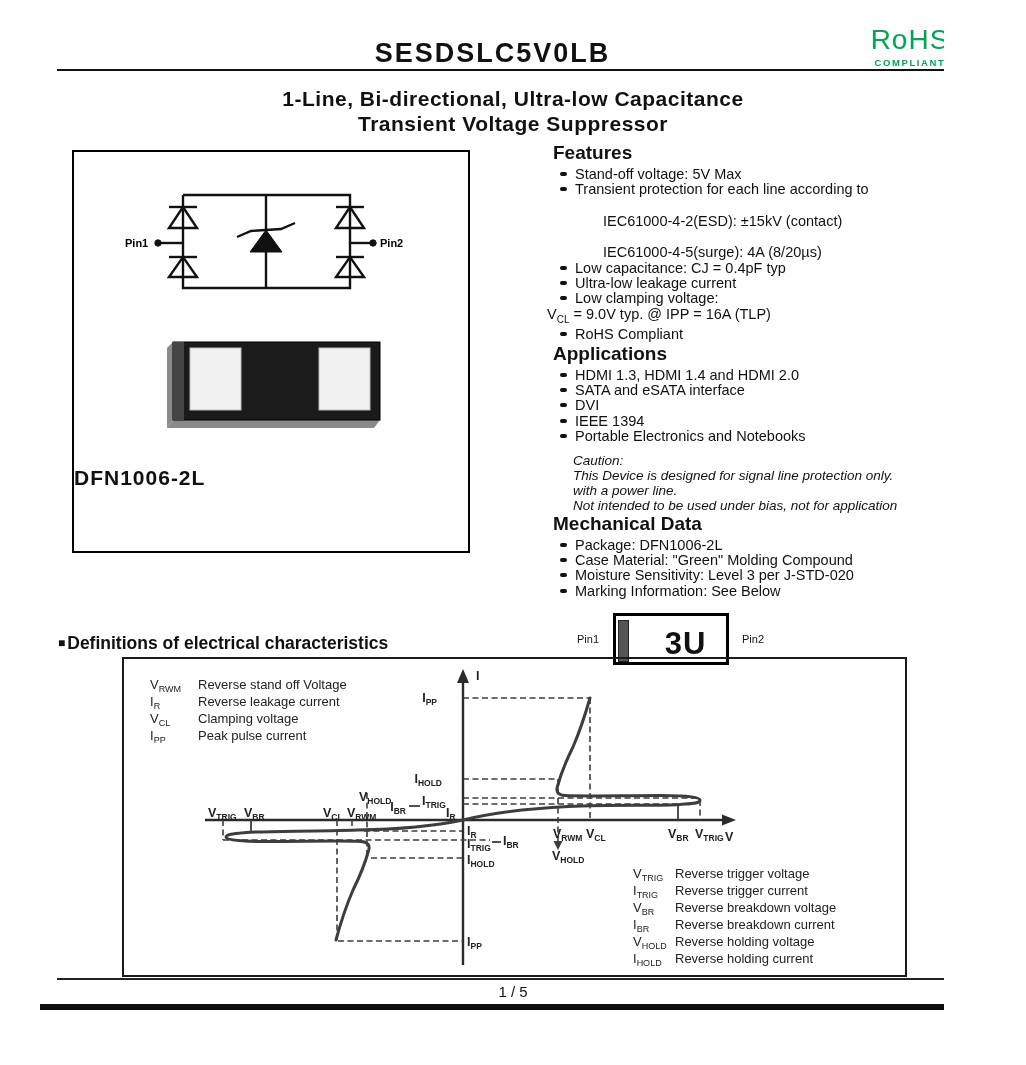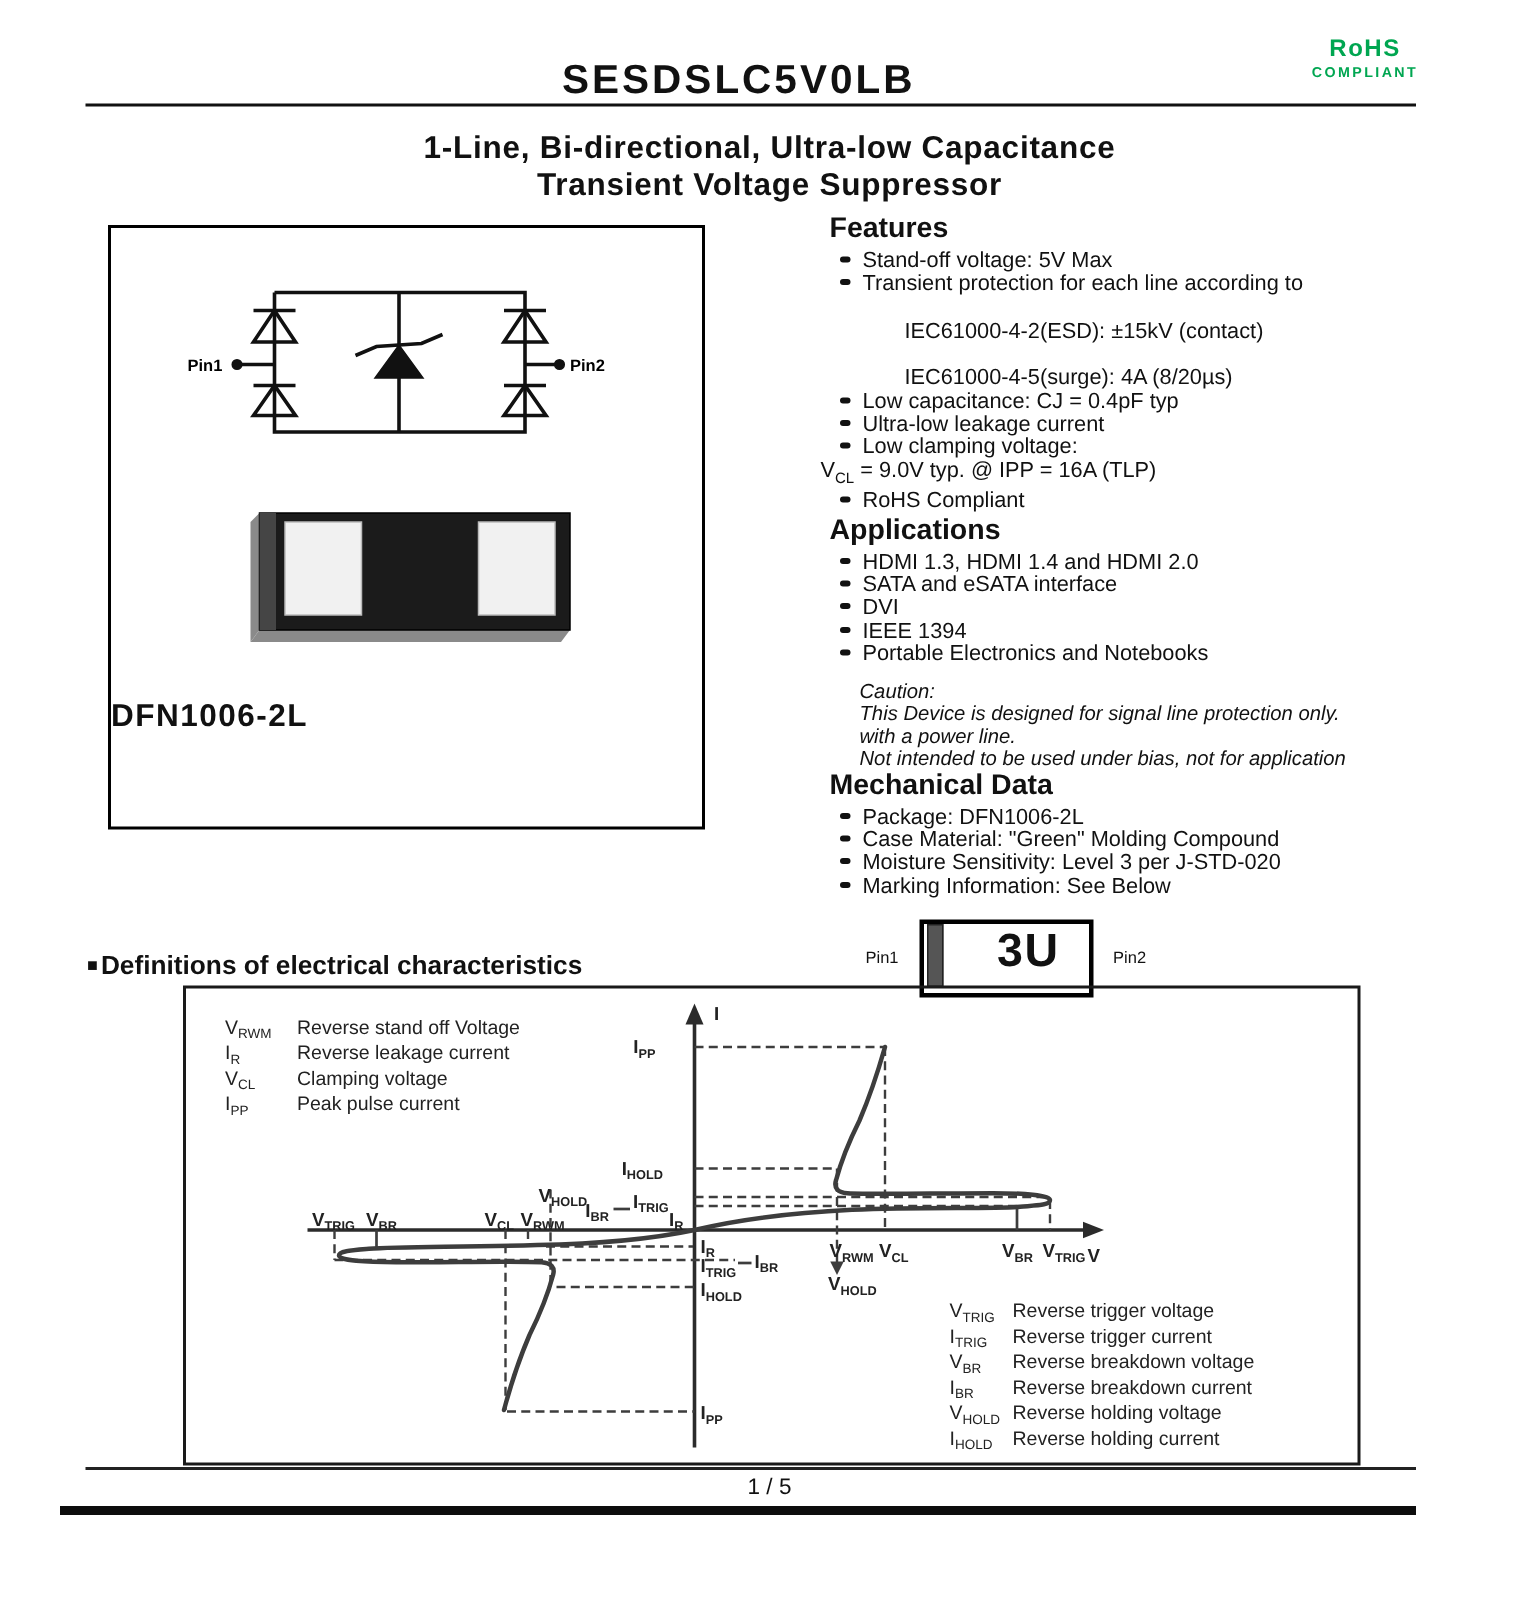--- a/index.html
+++ b/index.html
@@ -2,21 +2,21 @@
 <html><head>
 <meta charset="utf-8">
 <style>
   html,body{margin:0;padding:0;background:#fff;}
   .page{position:relative;width:944px;height:1065px;background:#ffffff;
         font-family:"Liberation Sans",sans-serif;color:#111;overflow:hidden;}
   
   .part-no{position:absolute;left:0;top:38px;width:985px;text-align:center;
            font-size:27px;font-weight:bold;letter-spacing:2px;}
   .rohs{position:absolute;left:868px;top:24px;width:84px;text-align:center;}
-  .rohs-main{font-size:16px;font-weight:bold;letter-spacing:1px;}
+  .rohs-main{font-size:28px;font-weight:normal;letter-spacing:1px;}
   .rohs-sub{font-size:9.5px;font-weight:bold;letter-spacing:1.6px;margin-top:1px;}
   .header-rule{position:absolute;left:57px;top:69px;width:908px;height:2px;background:#111;}
   .doc-title{position:absolute;left:0;top:86px;width:1026px;text-align:center;
              font-size:21px;font-weight:bold;line-height:25px;letter-spacing:0.5px;}
   
   .left-box{position:absolute;left:72px;top:150px;width:394px;height:399px;border:2px solid #000;}
   .pkg-name{position:absolute;left:0;right:0;top:314px;text-align:left;
             font-size:21px;font-weight:bold;letter-spacing:1px;}
   
   .right-col{position:absolute;left:547px;top:142px;width:438px;}
@@ -24,21 +24,21 @@
   .sec{margin-top:12px;}
   .li{font-size:14.5px;line-height:15.4px;padding-left:13px;white-space:nowrap;}
   .li .blt{display:inline-block;width:7px;height:4px;background:#111;border-radius:2px;
            margin-right:8px;vertical-align:3px;}
   .li.indent{padding-left:56px;margin-top:16px;}
   .li.plain{padding-left:0;}
   sub{font-size:10px;}
   .caution{font-size:13.5px;line-height:15px;font-style:italic;padding-left:26px;margin-top:8px;}
   .marking-row{display:flex;align-items:center;margin:14px 0 0 30px;}
   .pin-label{font-size:11px;}
-  .mark-box{width:110px;height:46px;border:3px solid #000;display:flex;align-items:flex-start;
+  .mark-box{width:110px;height:46px;border:3px solid #000;display:flex;align-items:flex-end;
             margin:0 13px 0 14px;background:#fff;gap:16px;}
   .mark-bar{width:9px;height:40px;background:#555;margin-left:2px;border:1px solid #222;}
   .mark-code{flex:1;text-align:center;font-size:31px;font-weight:bold;letter-spacing:1px;}
   
   .defs-heading{position:absolute;left:58px;top:633px;font-size:17.5px;font-weight:bold;}
   .defs-heading .sq{font-size:12px;vertical-align:2px;margin-right:2px;}
   .graph-box{position:absolute;left:122px;top:657px;width:781px;height:316px;border:2px solid #1a1a1a;}
   
   .footer-thin{position:absolute;left:57px;top:978px;width:908px;height:2px;background:#222;}
   .footer-page{position:absolute;left:0;top:983px;width:1026px;text-align:center;font-size:15px;}

